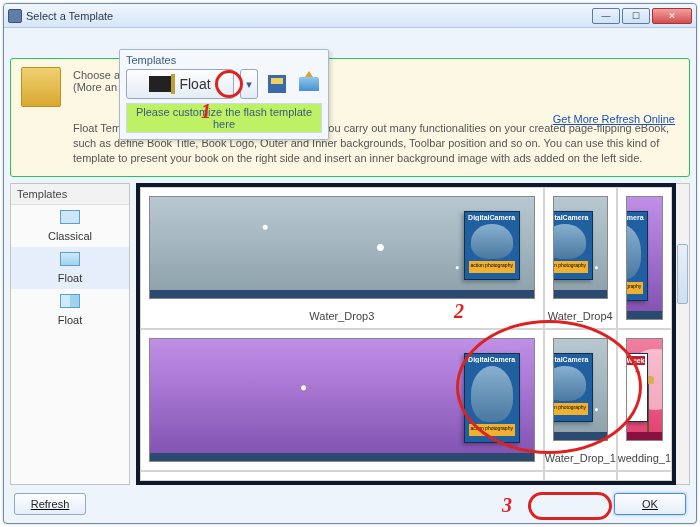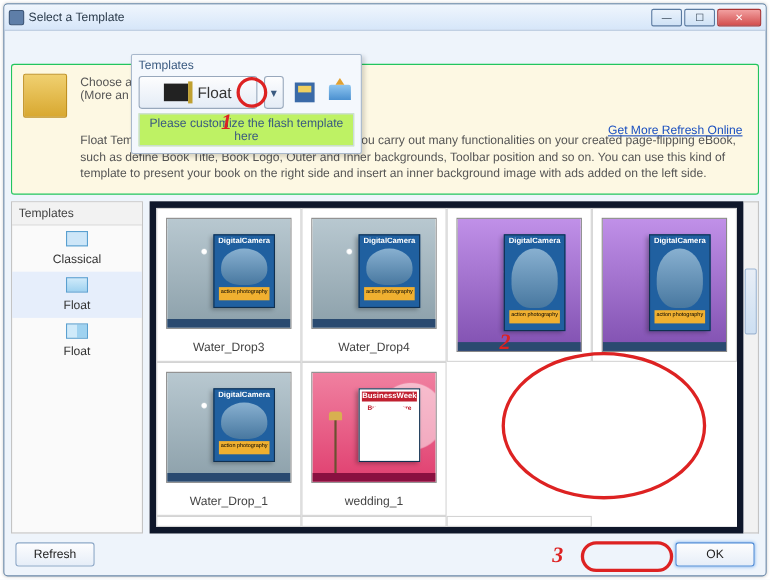--- a/index.html
+++ b/index.html
@@ -26,21 +26,21 @@
   .main-row { flex:1; display:flex; gap:6px; min-height:0;}
   .sidebar { width:120px; border:1px solid #c4c4c4; background:#fafafa; display:flex; flex-direction:column;}
   .sidebar-title { padding:4px 6px; border-bottom:1px solid #ddd; color:#444; background:#f2f2f2;}
   .sidebar-item { display:flex; align-items:center; gap:6px; padding:5px 8px; cursor:pointer; color:#333;flex-direction:column;}
   .sidebar-item.selected { background:#e6eefb;}
   .sb-icon { width:20px; height:14px; border:1px solid #5aa0d0; background:#cde6f8;}
   .sb-icon.float { background:linear-gradient(#cfeafa,#9fd2f0);}
   .sb-icon.spread { background:linear-gradient(to right,#cfeafa 50%,#9fd2f0 50%);}
 
   .gallery-wrap { flex:1; display:flex;}
-  .gallery { flex:1; border:6px solid #0f172a; background:#fff; display:grid; grid-template-columns:repeat(4,1fr); grid-template-rows:repeat(2,1fr) 10px; overflow:hidden;}
+  .gallery { flex:1; border:4px solid #0f172a; background:#fff; display:grid; grid-template-columns:repeat(1,1fr); grid-template-rows:repeat(2,1fr) 10px; overflow:hidden;}
   .cell { border:1px solid #d4d4d4; display:flex; flex-direction:column; overflow:hidden;}
   .thumb { flex:1; margin:8px; border:1px solid #888; position:relative; overflow:hidden;}
   .thumb .chrome { height:8px; background:#e8e8e0; border-bottom:1px solid #bbb;}
   .thumb .bottombar { position:absolute; bottom:0; left:0; right:0; height:8px; background:#2a4a70;}
   .thumb .bg-water { position:absolute; inset:0; background: radial-gradient(circle at 30% 30%, #fff 2px, transparent 3px), radial-gradient(circle at 60% 50%, #fff 3px, transparent 4px), radial-gradient(circle at 80% 70%, #fff 1px, transparent 2px), linear-gradient(#b8c8d0,#8ca0aa);}
   .thumb .bg-purple { position:absolute; inset:0; background: radial-gradient(circle at 40% 40%, #fff 2px, transparent 3px), linear-gradient(#c090e8,#8050b0);}
   .thumb .bg-pink { position:absolute; inset:0; background: radial-gradient(circle at 80% 40%, rgba(255,255,255,0.5) 30px, transparent 31px), linear-gradient(#f080a0,#e04070);}
   .thumb .mag { position:absolute; right:14px; top:14px; bottom:18px; width:56px; background:#2060a0; border:1px solid #103050; box-shadow:-2px 2px 4px rgba(0,0,0,0.3);}
   .thumb .mag::before { content:"DigitalCamera"; position:absolute; top:2px; left:2px; right:2px; color:#fff; font-size:7px; font-weight:bold; text-align:center; white-space:nowrap; overflow:hidden;}
   .thumb .mag::after { content:""; position:absolute; top:12px; left:6px; right:6px; bottom:20px; background:linear-gradient(#88b0d0,#4878a0); border-radius:50% 50% 40% 40%;}
@@ -48,21 +48,21 @@
   .thumb .mag.bweek { background:#fff;}
   .thumb .mag.bweek::before { content:"BusinessWeek"; background:#c02030; color:#fff; padding:1px 0;}
   .thumb .mag.bweek::after { background:#fff;}
   .thumb .mag.bweek .strip { background:transparent; color:#c02030; font-weight:bold; bottom:auto; top:14px; height:auto; font-size:6px; content:"";}
   .thumb .lamp { position:absolute; left:20px; bottom:8px; width:2px; height:50px; background:#6a5030;}
   .thumb .lamp::before { content:""; position:absolute; top:-6px; left:-5px; width:12px; height:8px; background:#d8b050; border-radius:3px 3px 0 0;}
   .caption { text-align:center; padding:3px 0 6px; color:#444;}
   .vscroll { width:14px; border:1px solid #c4c4c4; border-left:none; background:#f2f2f2; position:relative;}
   .vscroll .thumbbar { position:absolute; left:1px; right:1px; top:60px; height:60px; background:linear-gradient(#e8eef6,#cddff2); border:1px solid #9ab4d4; border-radius:2px;}
 
-  .bottom-row { display:flex; align-items:flex-end; padding:2px 4px; gap:6px;}
+  .bottom-row { display:flex; align-items:flex-end; padding:2px 4px; gap:6px;text-decoration:underline;}
   .bottom-row .spacer { flex:1;}
   .btn { min-width:72px; height:22px; padding:0 14px; border:1px solid #8fa9c8; background:linear-gradient(#fdfdfe,#e6eef8); border-radius:3px; cursor:pointer; color:#222; display:inline-flex; align-items:center; justify-content:center;}
   .btn.primary { border-color:#4f8bd6; box-shadow:0 0 3px #7fb4f0;}
 
   
   .popup { position:absolute; left:115px; top:-3px; width:210px; border:1px solid #a8b8cc; background:#f4f8fd; border-radius:2px; padding:4px 6px 6px; box-shadow:2px 2px 4px rgba(0,0,0,0.15); z-index:5;}
   .popup .ptitle { color:#3a5a80; margin-bottom:3px;}
   .popup .prow { display:flex; gap:6px; align-items:center;}
   .popup .mainbtn { flex:1; height:30px; border:1px solid #98a8bc; background:linear-gradient(#fdfdfe,#e4ecf6); border-radius:3px; display:flex; align-items:center; justify-content:center; gap:8px; cursor:pointer;}
   .popup .mainbtn .bicon { width:22px; height:16px; background:#222; position:relative;}

